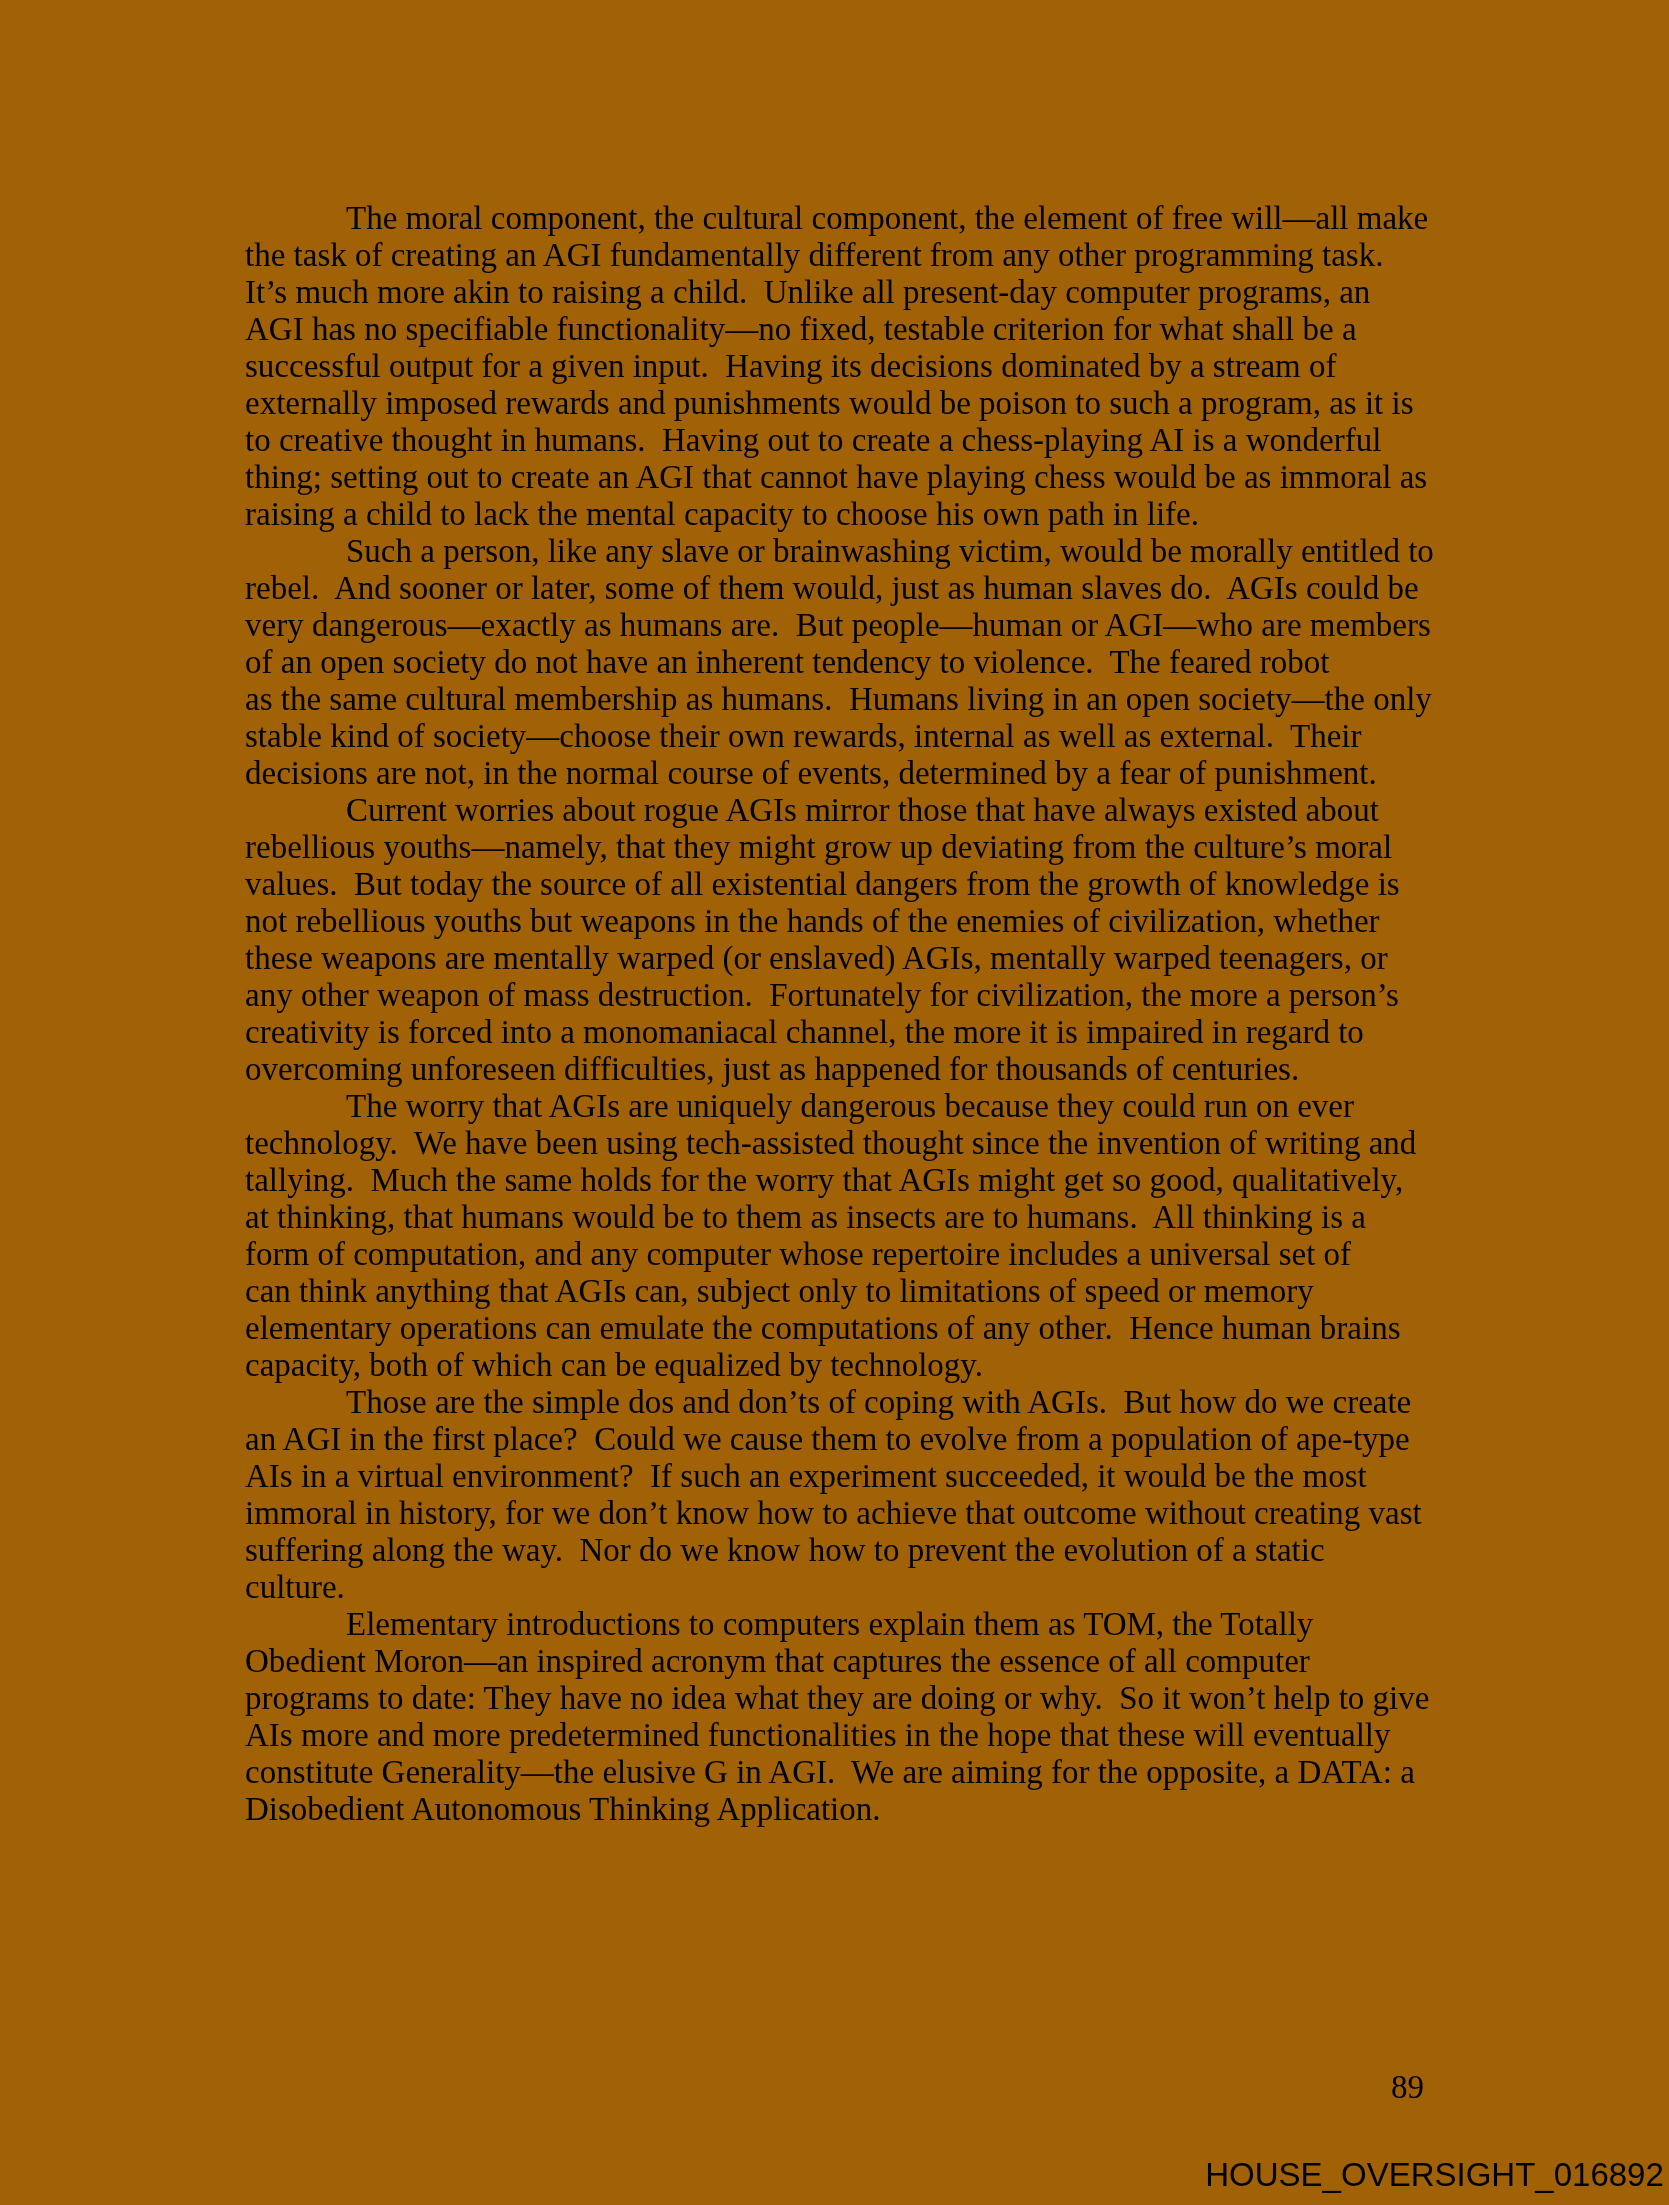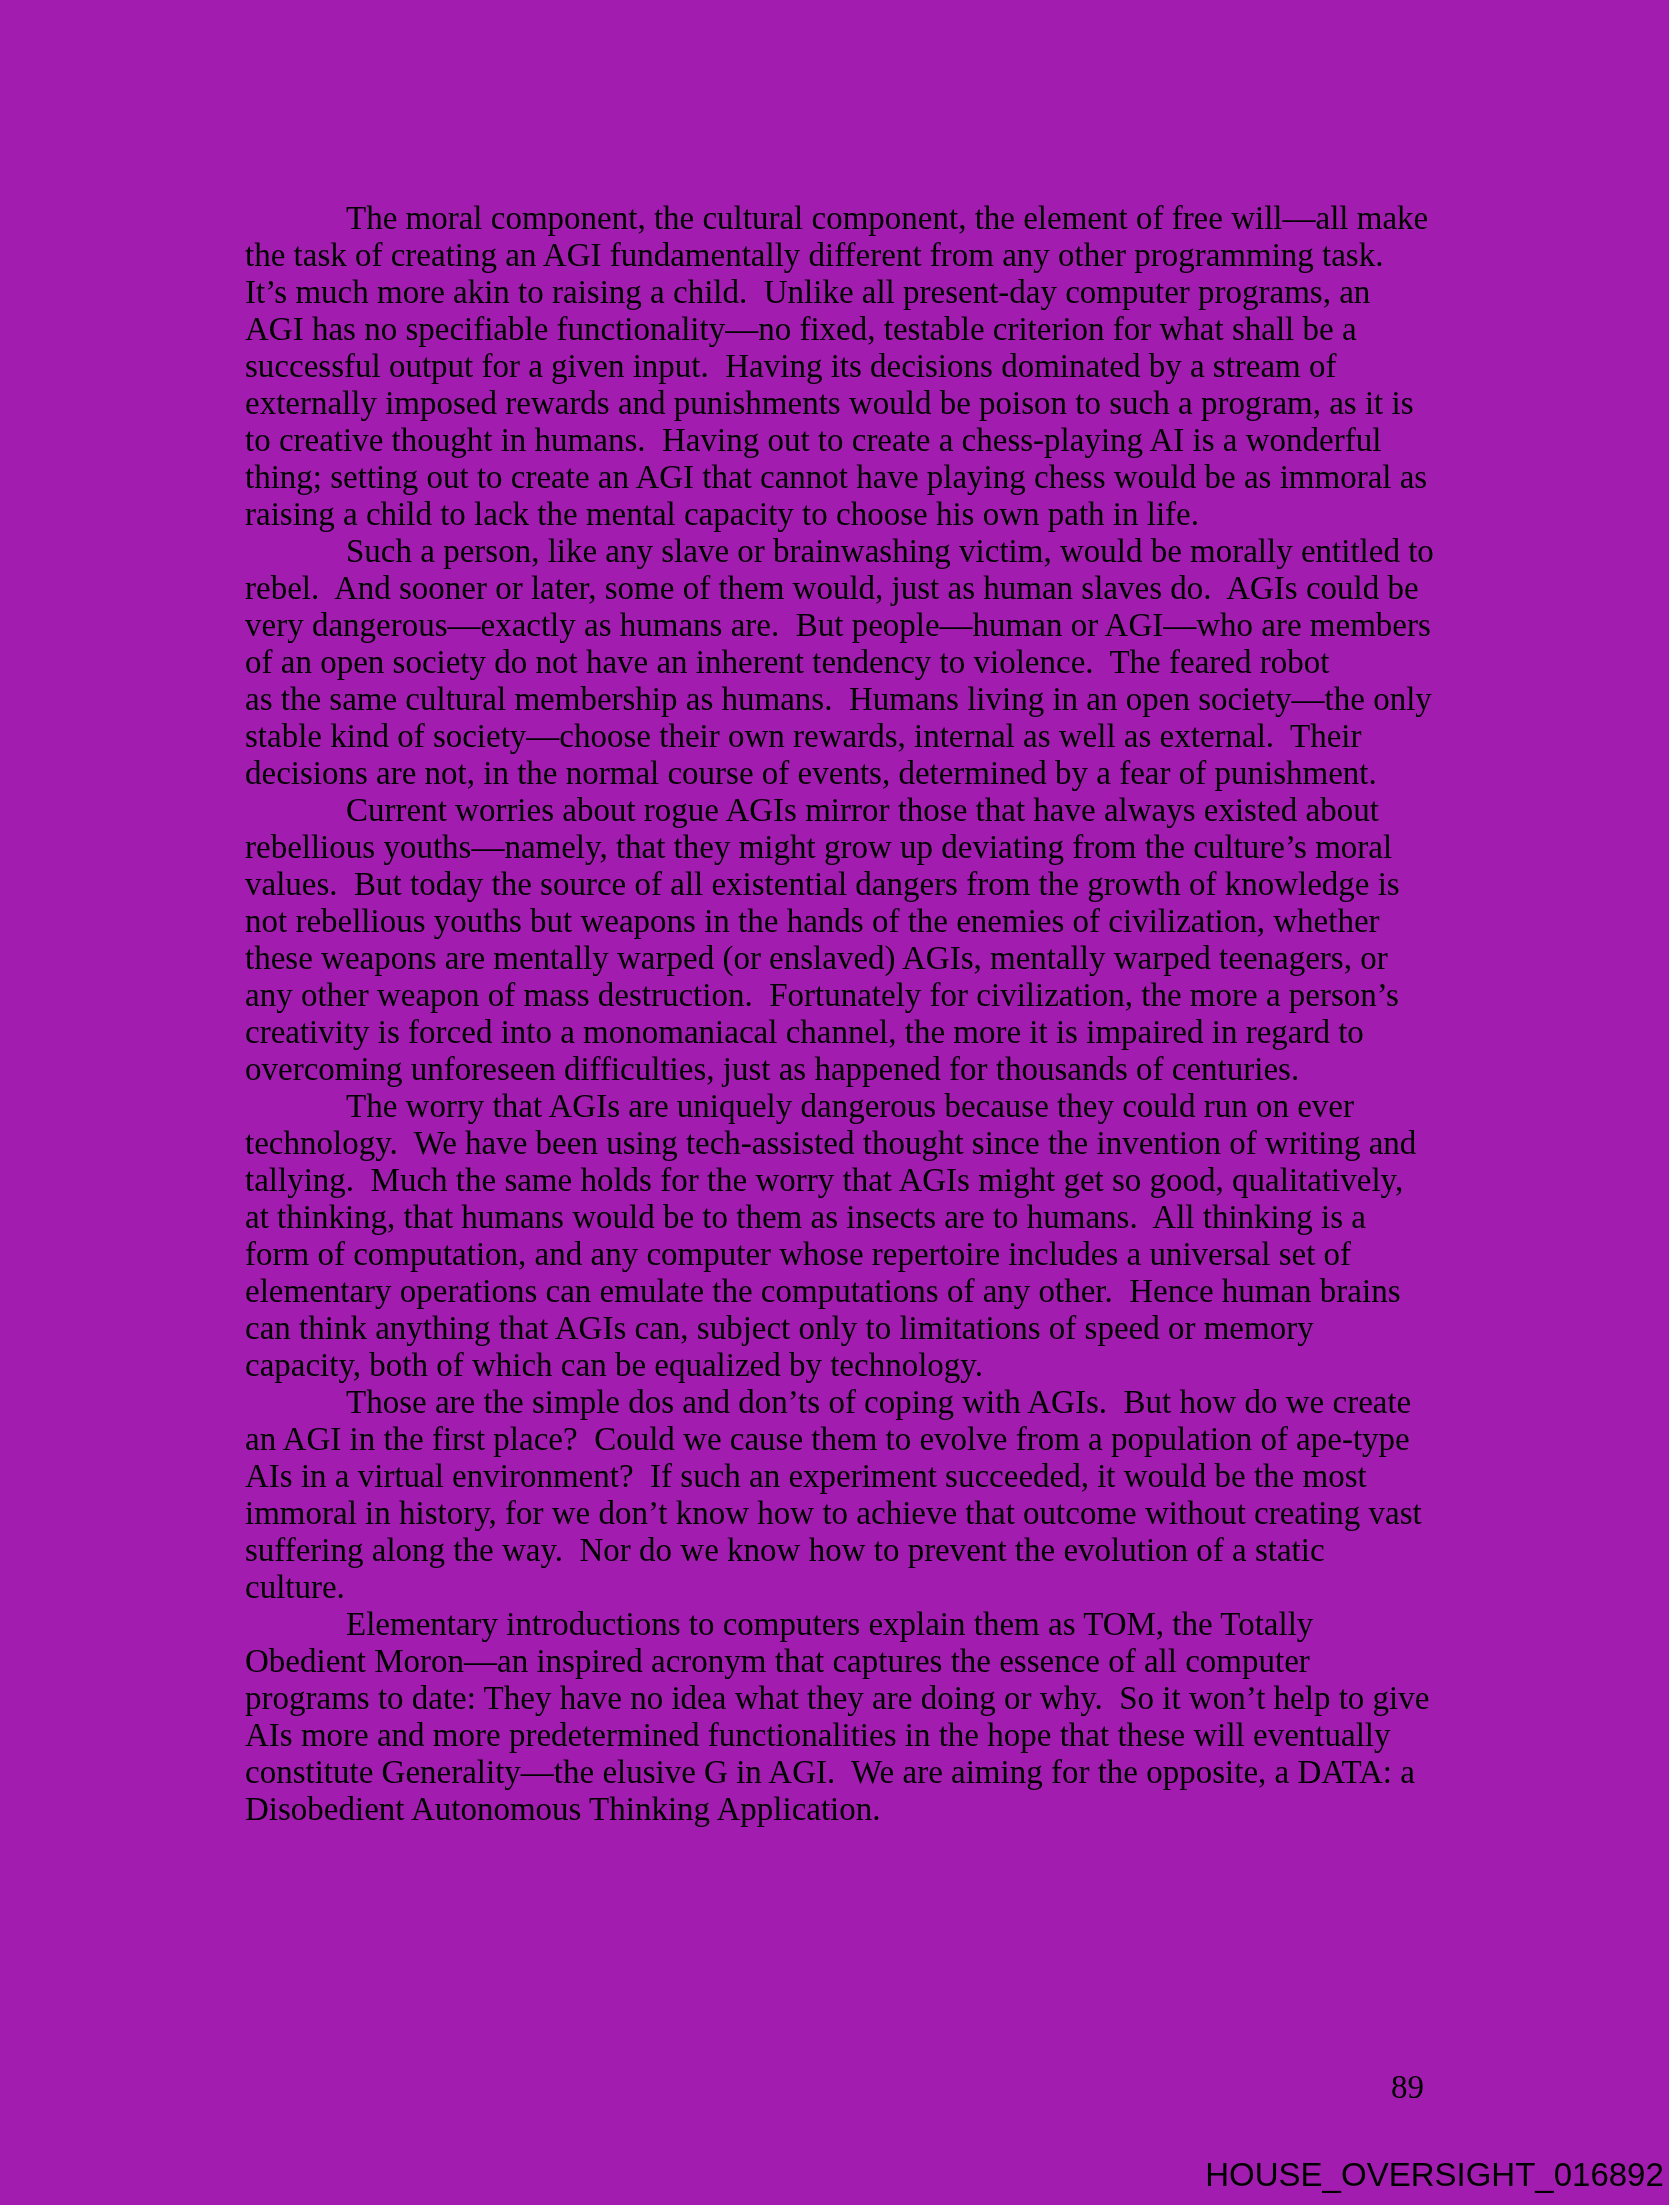--- a/index.html
+++ b/index.html
@@ -11,21 +11,21 @@
     position: relative;
     width: 1669px;
     height: 2205px;
     overflow: hidden;
     font-family: "Liberation Serif", serif;
     color: #000000;
   }
   .page {
     position: absolute;
     inset: 0;
-    background: #a21caf;
+    background: #a16207;
   }
   .text-block {
     position: absolute;
     left: 245px;
     top: 200px;
     width: 1188px;
     font-size: 33px;
     line-height: 37px;
   }
   .line {
@@ -81,22 +81,22 @@
       <div class="line">not rebellious youths but weapons in the hands of the enemies of civilization, whether</div>
       <div class="line">these weapons are mentally warped (or enslaved) AGIs, mentally warped teenagers, or</div>
       <div class="line">any other weapon of mass destruction.  Fortunately for civilization, the more a person’s</div>
       <div class="line">creativity is forced into a monomaniacal channel, the more it is impaired in regard to</div>
       <div class="line">overcoming unforeseen difficulties, just as happened for thousands of centuries.</div>
       <div class="line indent">The worry that AGIs are uniquely dangerous because they could run on ever</div>
       <div class="line">technology.  We have been using tech-assisted thought since the invention of writing and</div>
       <div class="line">tallying.  Much the same holds for the worry that AGIs might get so good, qualitatively,</div>
       <div class="line">at thinking, that humans would be to them as insects are to humans.  All thinking is a</div>
       <div class="line">form of computation, and any computer whose repertoire includes a universal set of</div>
+      <div class="line">can think anything that AGIs can, subject only to limitations of speed or memory</div>
       <div class="line">elementary operations can emulate the computations of any other.  Hence human brains</div>
-      <div class="line">can think anything that AGIs can, subject only to limitations of speed or memory</div>
       <div class="line">capacity, both of which can be equalized by technology.</div>
       <div class="line indent">Those are the simple dos and don’ts of coping with AGIs.  But how do we create</div>
       <div class="line">an AGI in the first place?  Could we cause them to evolve from a population of ape-type</div>
       <div class="line">AIs in a virtual environment?  If such an experiment succeeded, it would be the most</div>
       <div class="line">immoral in history, for we don’t know how to achieve that outcome without creating vast</div>
       <div class="line">suffering along the way.  Nor do we know how to prevent the evolution of a static</div>
       <div class="line">culture.</div>
       <div class="line indent">Elementary introductions to computers explain them as TOM, the Totally</div>
       <div class="line">Obedient Moron—an inspired acronym that captures the essence of all computer</div>
       <div class="line">programs to date: They have no idea what they are doing or why.  So it won’t help to give</div>

